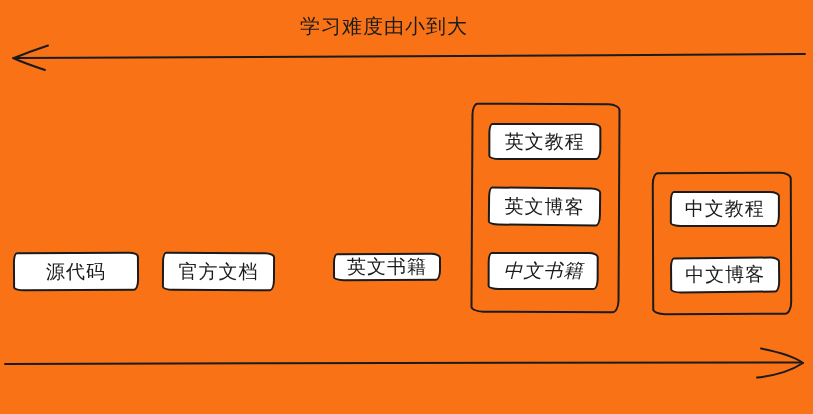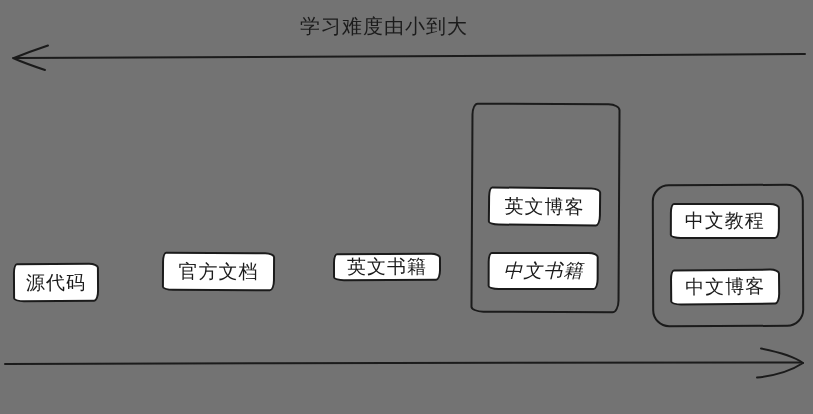--- a/index.html
+++ b/index.html
@@ -5,21 +5,21 @@
   html, body {
     margin: 0;
     padding: 0;
     background: #ffffff;
     font-family: "DejaVu Sans", "Liberation Sans", sans-serif;
   }
   .canvas {
     position: relative;
     width: 813px;
     height: 414px;
-    background: #737373;
+    background: #f97316;
     overflow: hidden;
     color: #1b1b1b;
   }
   .arrow-svg {
     position: absolute;
     left: 0;
     top: 0;
     width: 813px;
     height: 414px;
     pointer-events: none;
@@ -72,29 +72,30 @@
     <g stroke="#1b1b1b" stroke-width="2" fill="none" stroke-linecap="round">
       <path d="M 5 364 C 270 363, 540 362.5, 800 362.5"></path>
       <path d="M 761 348.5 C 779 352, 795 357, 803 363"></path>
       <path d="M 803 363 C 793 369.5, 777 375.5, 757 377.5"></path>
     </g>
   </svg>
 
   <div class="axis-label" style="left:384px; top:13px;">学习难度由小到大</div>
 
 
-  <div class="box tilt-a" style="left:13px; top:263px; width:86px; height:39px;">源代码</div>
+  <div class="box tilt-a" style="left:13px; top:252px; width:126px; height:39px;">源代码</div>
 
   <div class="box tilt-b" style="left:162px; top:252px; width:113px; height:39px;">官方文档</div>
 
   <div class="box tilt-c" style="left:333px; top:253px; width:108px; height:28px;">英文书籍</div>
 
   <div class="group tilt-b" style="left:471px; top:103px; width:149px; height:210px;">
+    <div class="box tilt-a" style="left:15px; top:18px; width:113px; height:37px;">英文教程</div>
     <div class="box tilt-b" style="left:15px; top:82px; width:113px; height:39px;">英文博客</div>
     <div class="box tilt-c" style="left:15px; top:147px; width:111px; height:38px;font-style:italic;">中文书籍</div>
   </div>
 
-  <div class="group tilt-c" style="left:652px; top:184px; width:152px; height:143px;border-radius:17px;">
+  <div class="group tilt-c" style="left:652px; top:172px; width:140px; height:143px;">
     <div class="box tilt-b" style="left:16px; top:17px; width:110px; height:36px;">中文教程</div>
     <div class="box tilt-a" style="left:16px; top:83px; width:110px; height:36px;">中文博客</div>
   </div>
 
 </div>
 
 </body></html>

